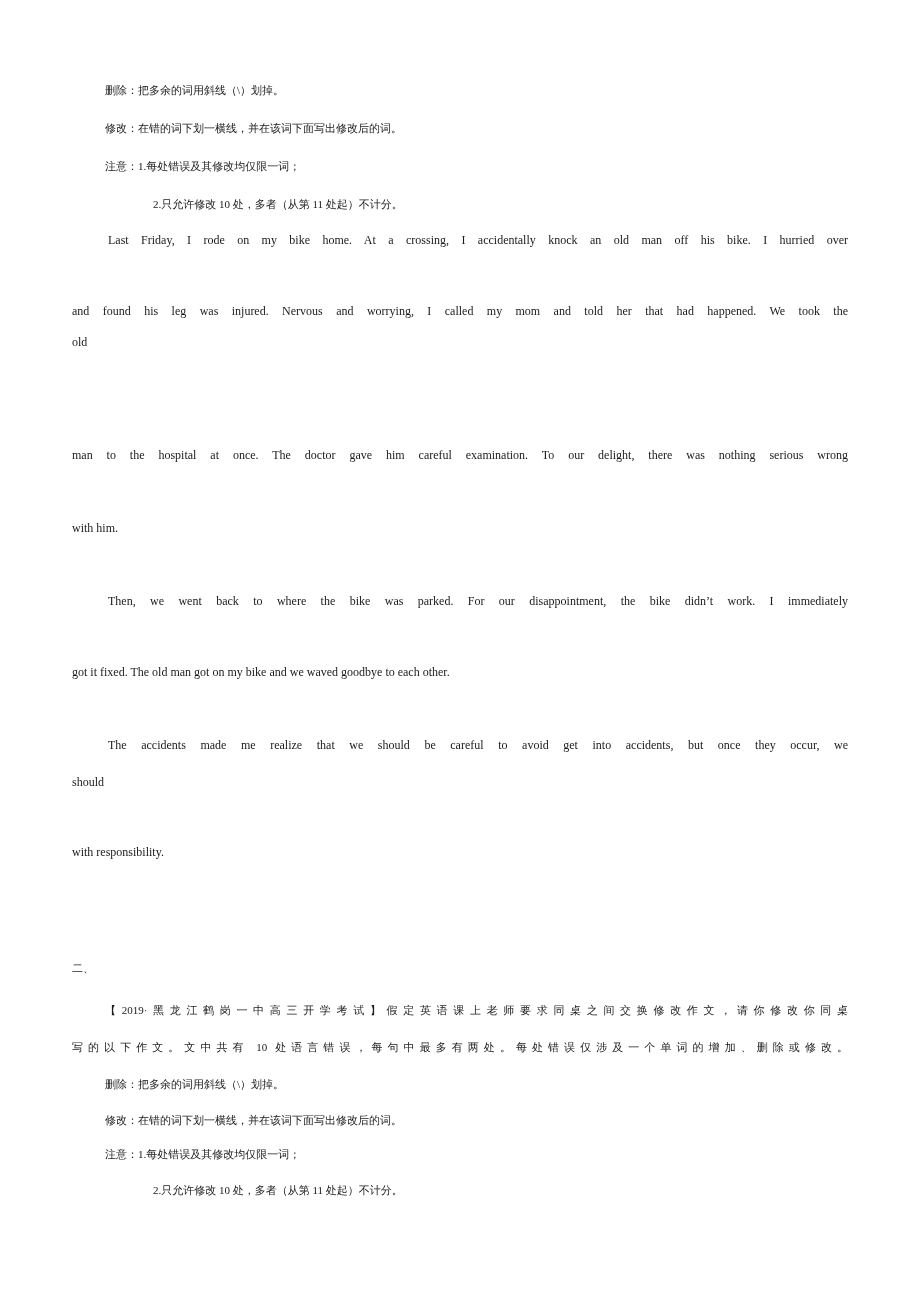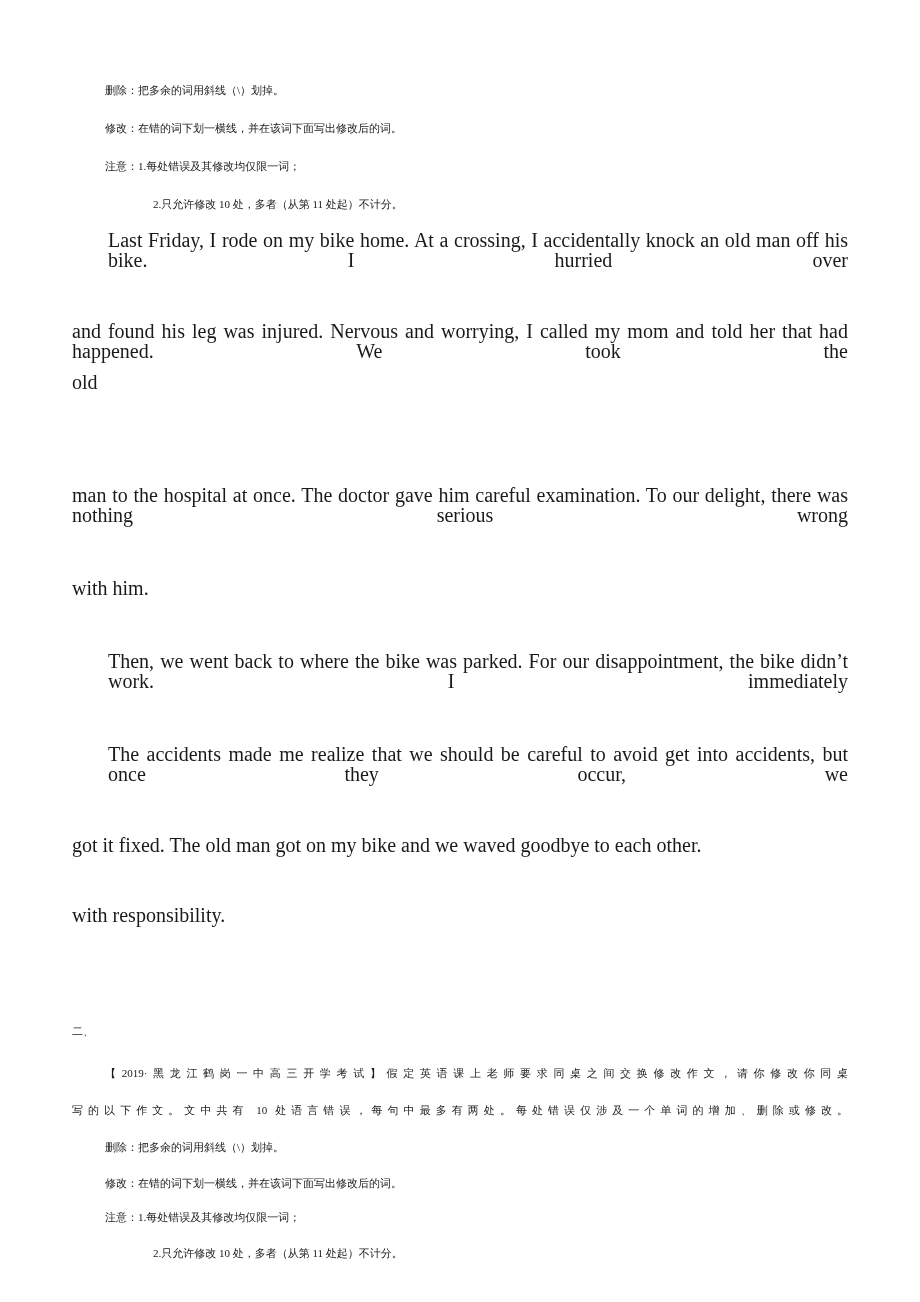--- a/index.html
+++ b/index.html
@@ -25,21 +25,21 @@
   .line {
     line-height: 20px;
     white-space: nowrap;
   }
   .zh {
     font-size: 11px;
     font-family: "Liberation Serif", "DejaVu Serif", serif;
     white-space: normal;
   }
   .en {
-    font-size: 20px;
+    font-size: 12px;
     font-family: "Liberation Serif", "DejaVu Serif", serif;
     white-space: normal;
   }
   .jfull {
     text-align: justify;
     text-align-last: justify;
     text-justify: inter-word;
   }
   .hang   { padding-left: 33px; }
   .hang2  { padding-left: 81px; }
@@ -68,22 +68,23 @@
   <div class="line zh hang mt18">修改：在错的词下划一横线，并在该词下面写出修改后的词。</div>
   <div class="line zh hang mt18">注意：1.每处错误及其修改均仅限一词；</div>
   <div class="line zh hang2 mt18">2.只允许修改 10 处，多者（从第 11 处起）不计分。</div>
 
   <div class="line en indent jfull mt16">Last Friday, I rode on my bike home. At a crossing, I accidentally knock an old man off his bike. I hurried over</div>
   <div class="line en jfull mt51">and found his leg was injured. Nervous and worrying, I called my mom and told her that had happened. We took the</div>
   <div class="line en mt11">old</div>
   <div class="line en jfull mt93">man to the hospital at once. The doctor gave him careful examination. To our delight, there was nothing serious wrong</div>
   <div class="line en mt53">with him.</div>
   <div class="line en indent jfull mt53">Then, we went back to where the bike was parked. For our disappointment, the bike didn’t work. I immediately</div>
+  <div class="line en mt51">got it fixed. The old man got on my bike and we waved goodbye to each other.</div>
   <div class="line en indent jfull mt53">The accidents made me realize that we should be careful to avoid get into accidents, but once they occur, we</div>
-  <div class="line en mt51">got it fixed. The old man got on my bike and we waved goodbye to each other.</div>
+  <div class="line en mt17">should</div>
   <div class="line en mt50">with responsibility.</div>
 
   <div class="line zh mt96">二、</div>
 
   <div class="line zh hang jfull mt22">【2019·黑龙江鹤岗一中高三开学考试】假定英语课上老师要求同桌之间交换修改作文，请你修改你同桌</div>
   <div class="line zh jfull mt17">写的以下作文。文中共有 10 处语言错误，每句中最多有两处。每处错误仅涉及一个单词的增加、删除或修改。</div>
 
   <div class="line zh hang mt17">删除：把多余的词用斜线（\）划掉。</div>
   <div class="line zh hang mt16">修改：在错的词下划一横线，并在该词下面写出修改后的词。</div>
   <div class="line zh hang mt14">注意：1.每处错误及其修改均仅限一词；</div>

